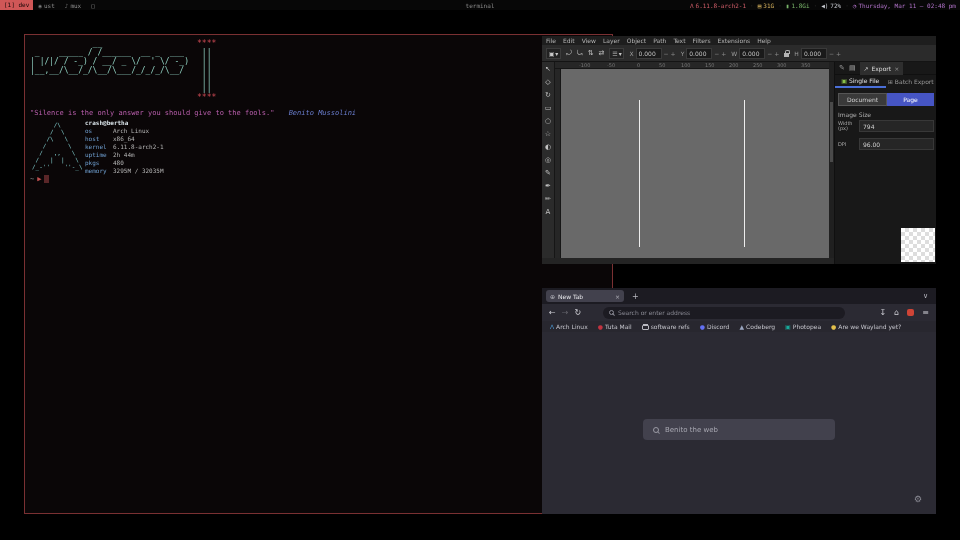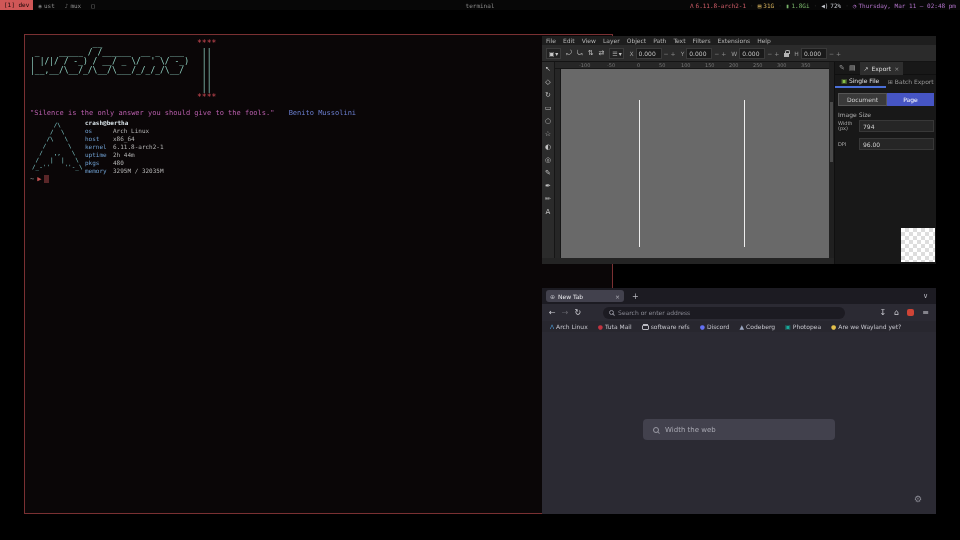--- a/index.html
+++ b/index.html
@@ -21,21 +21,21 @@
   
   #terminal { position:absolute; left:24px; top:34px; width:589px; height:480px;
               background:#0a0607; border:1px solid #7a3032; }
   #terminal pre { font-family:"DejaVu Sans Mono", monospace; white-space:pre; }
   .art { position:absolute; font-size:8px; line-height:9px; color:#8fd0c0; }
   #excl { position:absolute; left:172px; top:4px; font-size:8px; line-height:9px; text-align:center; }
   #excl .red { color:#d04a55; }
   #excl .teal { color:#8fd0c0; }
   #quote-line { position:absolute; left:5px; top:74px; font-size:7px; }
   #quote-text { color:#bb5fae; }
-  #quote-author { color:#6b7fd0; margin-left:10px; }
+  #quote-author { color:#6b7fd0; margin-left:10px;font-style:italic; }
   #arch-logo { position:absolute; left:7px; top:86px; font-size:6px; line-height:7px; color:#7ec9c9; }
   #fetch { position:absolute; left:60px; top:84px; font-size:6px; line-height:8px; }
   #fetch .user { color:#d8e2e8; font-weight:bold; }
   .frow { display:flex; }
   .fkey { color:#6f9fd0; width:28px; }
   .fval { color:#b5b5b5; }
   #prompt { position:absolute; left:5px; top:140px; font-size:7px; display:flex; align-items:center; gap:3px; }
   #prompt .tilde { color:#8a8a8a; }
   #prompt .sym { color:#c05050; }
   #cursor { width:5px; height:8px; background:#5a2628; }
@@ -417,19 +417,19 @@
         <span>Photopea</span>
       </span>
       <span class="bm">
         <span class="bicon" style="color: rgb(227, 192, 75);">●</span>
         <span>Are we Wayland yet?</span>
       </span>
     </div>
     <div id="nt-content">
       <div id="nt-search">
         <span class="mag"></span>
-        <span>Width the web</span>
+        <span>Benito the web</span>
       </div>
       <span id="nt-gear">⚙</span>
     </div>
   </div>
 
 </div>
 
 </body></html>

